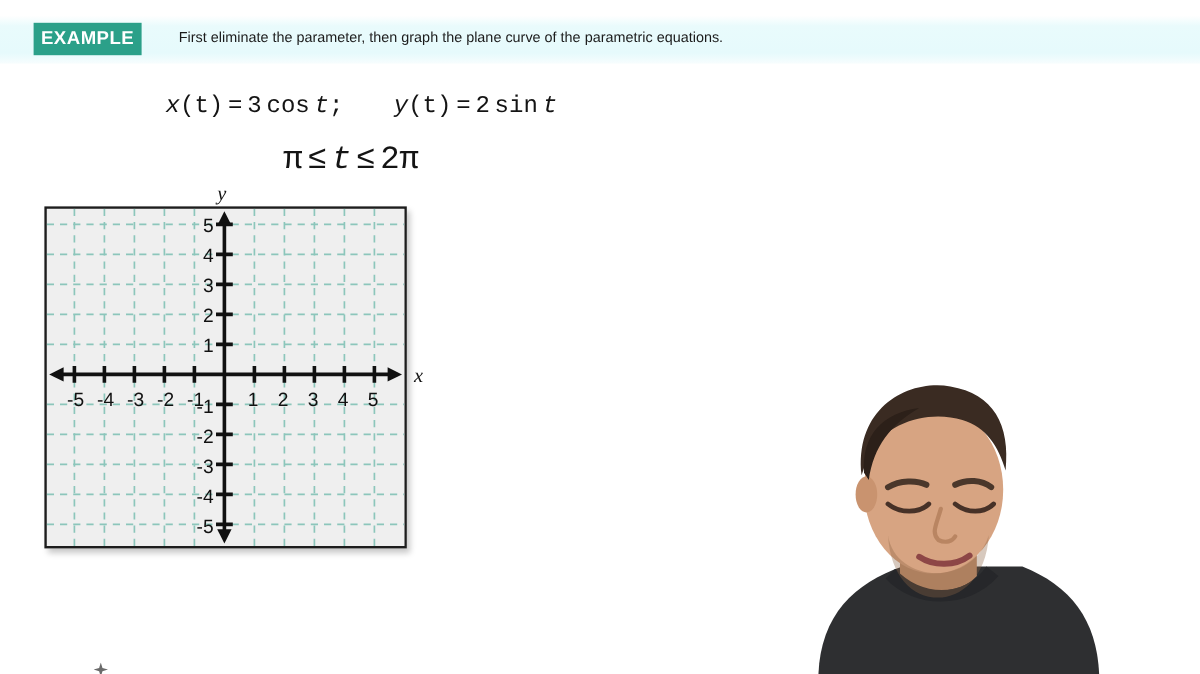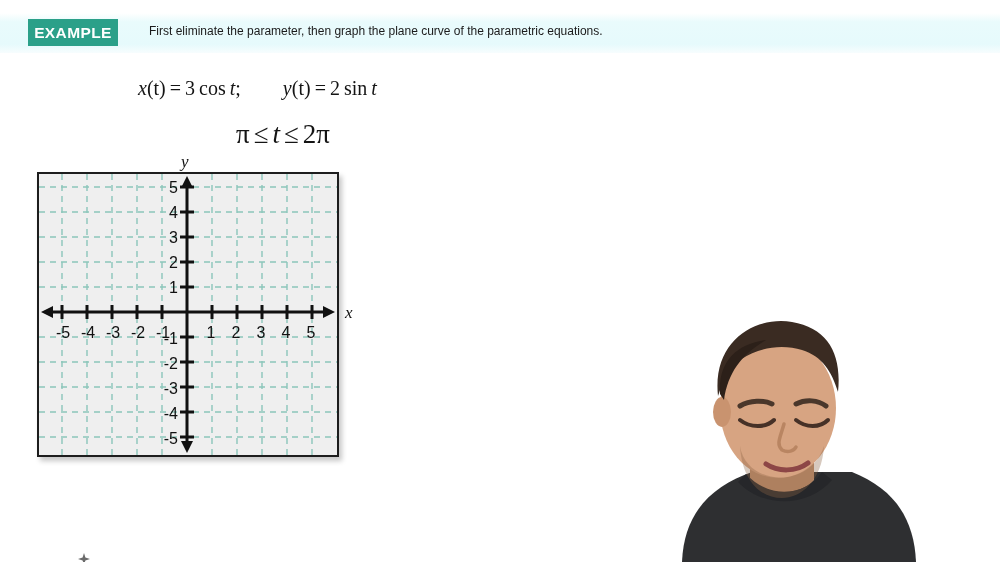--- a/index.html
+++ b/index.html
@@ -47,21 +47,21 @@
     font-size: 12px;
     color: #1b1b1b;
     white-space: nowrap;
     margin-left: 16px;
   }
 
   
   .eq {
     position: absolute;
     color: #141414;
-    font-family: Liberation Serif, serif;
+    font-family: Liberation Mono, monospace;
     white-space: nowrap;
   }
   #eq-line-1 { left: 138px; top: 77px; font-size: 20px; }
   #eq-line-2 { left: 236px; top: 119px; font-size: 27px; }
   .mi { font-style: italic; }
   .op { font-style: normal; }
   .sp-sm { display: inline-block; width: 4px; }
   .sp-md { display: inline-block; width: 42px; }
 
   

